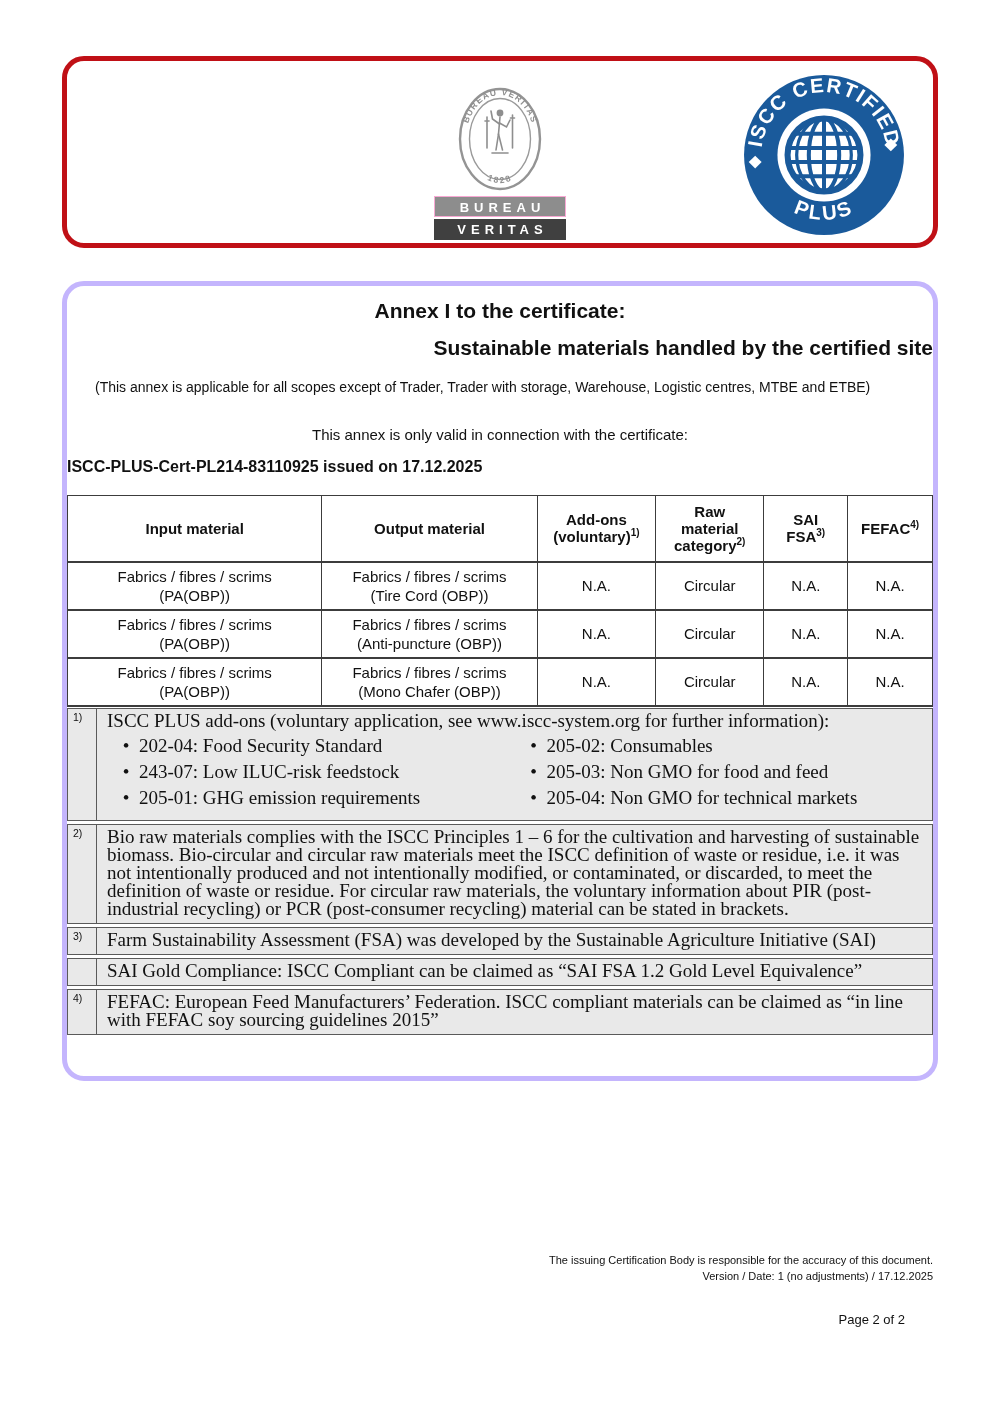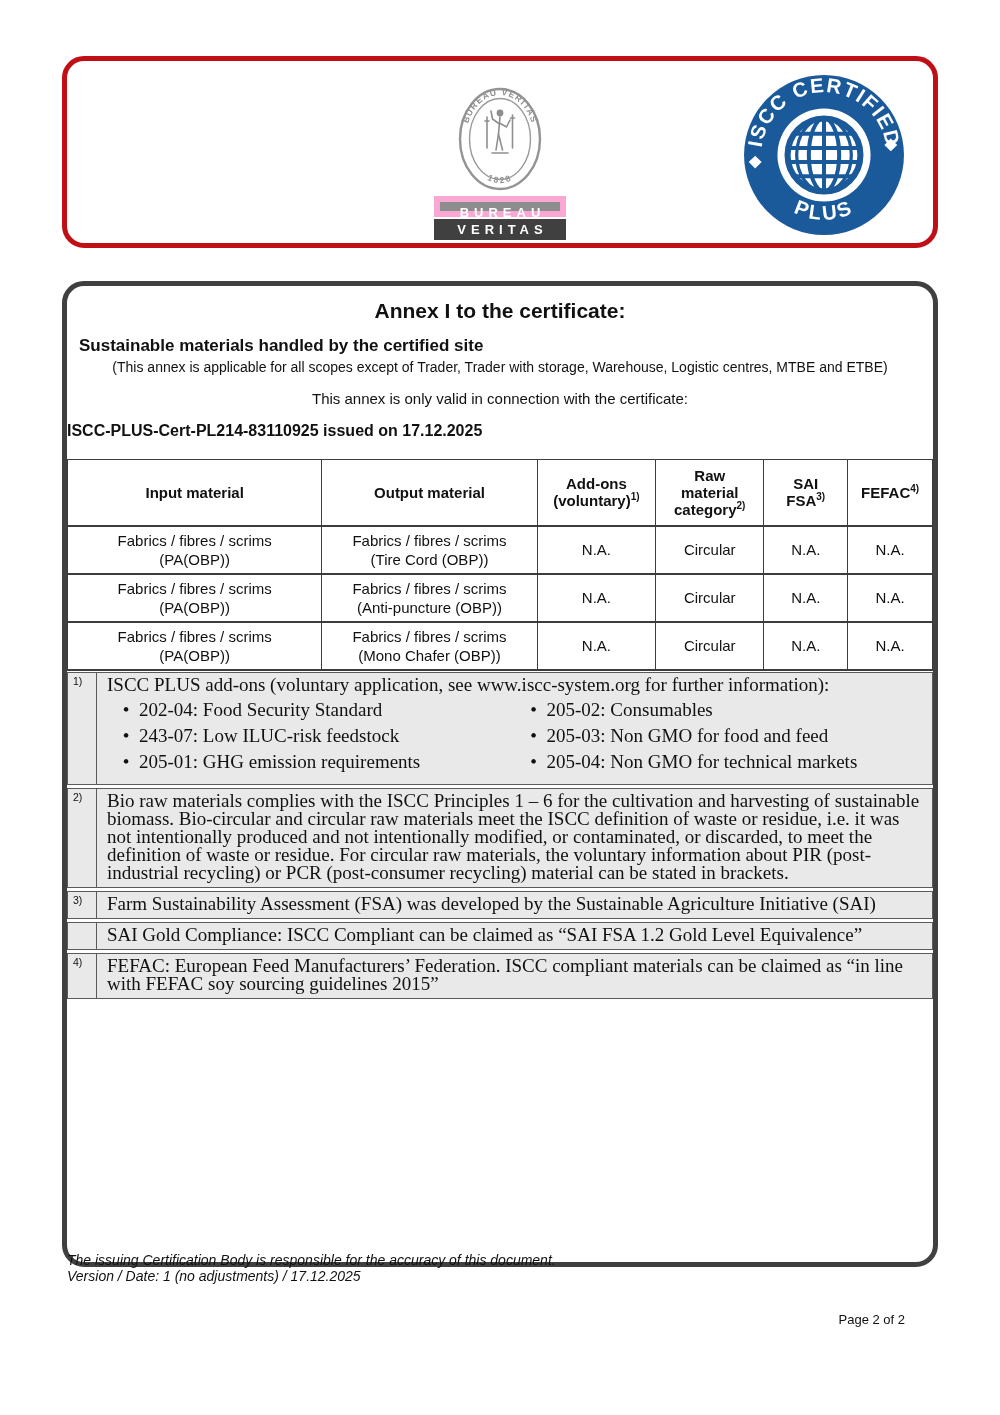--- a/index.html
+++ b/index.html
@@ -17,34 +17,34 @@
   .bv-logo {
     position:absolute; left:50%; top:26px; transform:translateX(-50%);
     width:150px; text-align:center;
   }
   .bv-medallion { display:block; margin:0 auto 5px auto; }
   .bv-bar {
     width:132px; height:21px; margin:2px auto 0 auto;
     color:#fff; font-weight:bold; font-size:13px; line-height:21px;
     letter-spacing:5px; text-align:center; text-indent:5px;
   }
-  .bv-bar-gray { background:#8d8d8d; border:6px solid #f9a8d4; }
+  .bv-bar-gray { background:#8d8d8d; border:1px solid #f9a8d4; }
   .bv-bar-red  { background:#404040; }
   .iscc-logo { position:absolute; right:26px; top:11px; }
 
   
   .main-box {
-    position:absolute; left:62px; top:281px; width:876px; height:986px;
-    border:5px solid #404040; border-radius:22px; background:#fff;
+    position:absolute; left:62px; top:281px; width:876px; height:800px;
+    border:5px solid #c4b5fd; border-radius:22px; background:#fff;
   }
   .annex-title   { margin-top:13px; text-align:center; font-size:21px; font-weight:bold; }
-  .annex-subtitle{ margin-top:13px; text-align:left; font-size:17px; font-weight:bold;padding-left:12px; }
-  .scope-note    { margin:2px auto 0 auto; max-width:810px; text-align:center;
+  .annex-subtitle{ margin-top:13px; text-align:right; font-size:21px; font-weight:bold; }
+  .scope-note    { margin:18px auto 0 auto; max-width:810px; text-align:left;
                    font-size:14px; line-height:19px; }
-  .validity-note { margin-top:13px; text-align:center; font-size:15px; }
+  .validity-note { margin-top:29px; text-align:center; font-size:15px; }
   .cert-line     { margin-top:15px; font-size:16px; font-weight:bold; }
 
   
   table.materials {
     width:100%; margin-top:19px; border-collapse:collapse; table-layout:fixed;
   }
   table.materials th, table.materials td {
     border:1px solid #3c3c3c; text-align:center; vertical-align:middle;
     padding:2px 4px;
   }
@@ -71,21 +71,21 @@
   }
   .fn-content { flex:1; padding:3px 10px 5px 10px; font-size:19px; line-height:18px;font-family:Liberation Serif, serif; }
   .fn-bullets { display:flex; margin-top:7px; }
   .fn-col { width:50%; }
   .fn-li { display:flex; margin:0 0 8px 6px; }
   .fn-li .dot { width:26px; flex:0 0 26px; text-align:center; }
 
   
   .doc-footer {
     position:absolute; left:0; right:0; top:966px;
-    text-align:left; font-size:14px; line-height:16px;font-style:italic;
+    text-align:right; font-size:11px; line-height:16px;
   }
   .page-num { position:absolute; right:28px; top:1026px; font-size:13px; }
 </style>
 </head>
 <body>
 
 <div class="top-box">
 
   <div class="bv-logo">
     <svg class="bv-medallion" width="88" height="104" viewBox="0 0 88 104">

